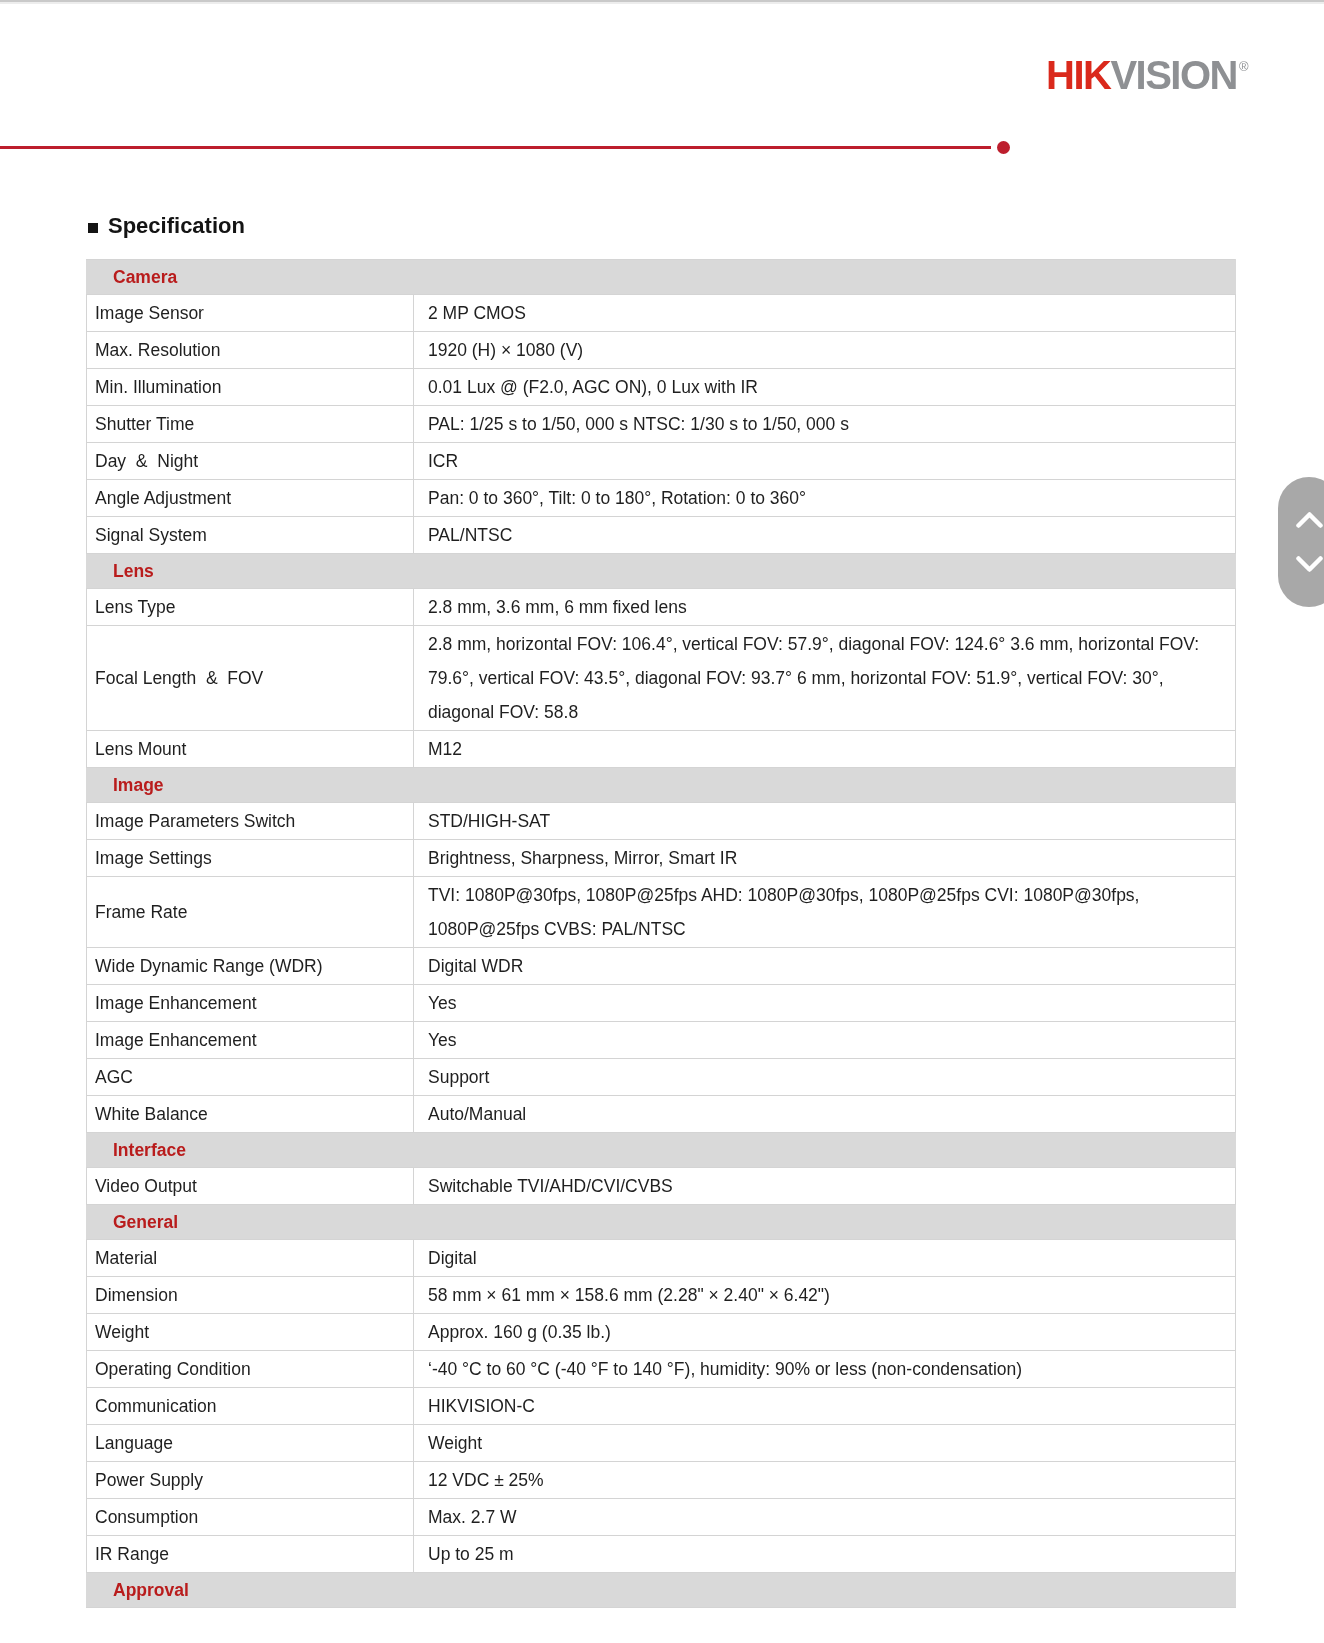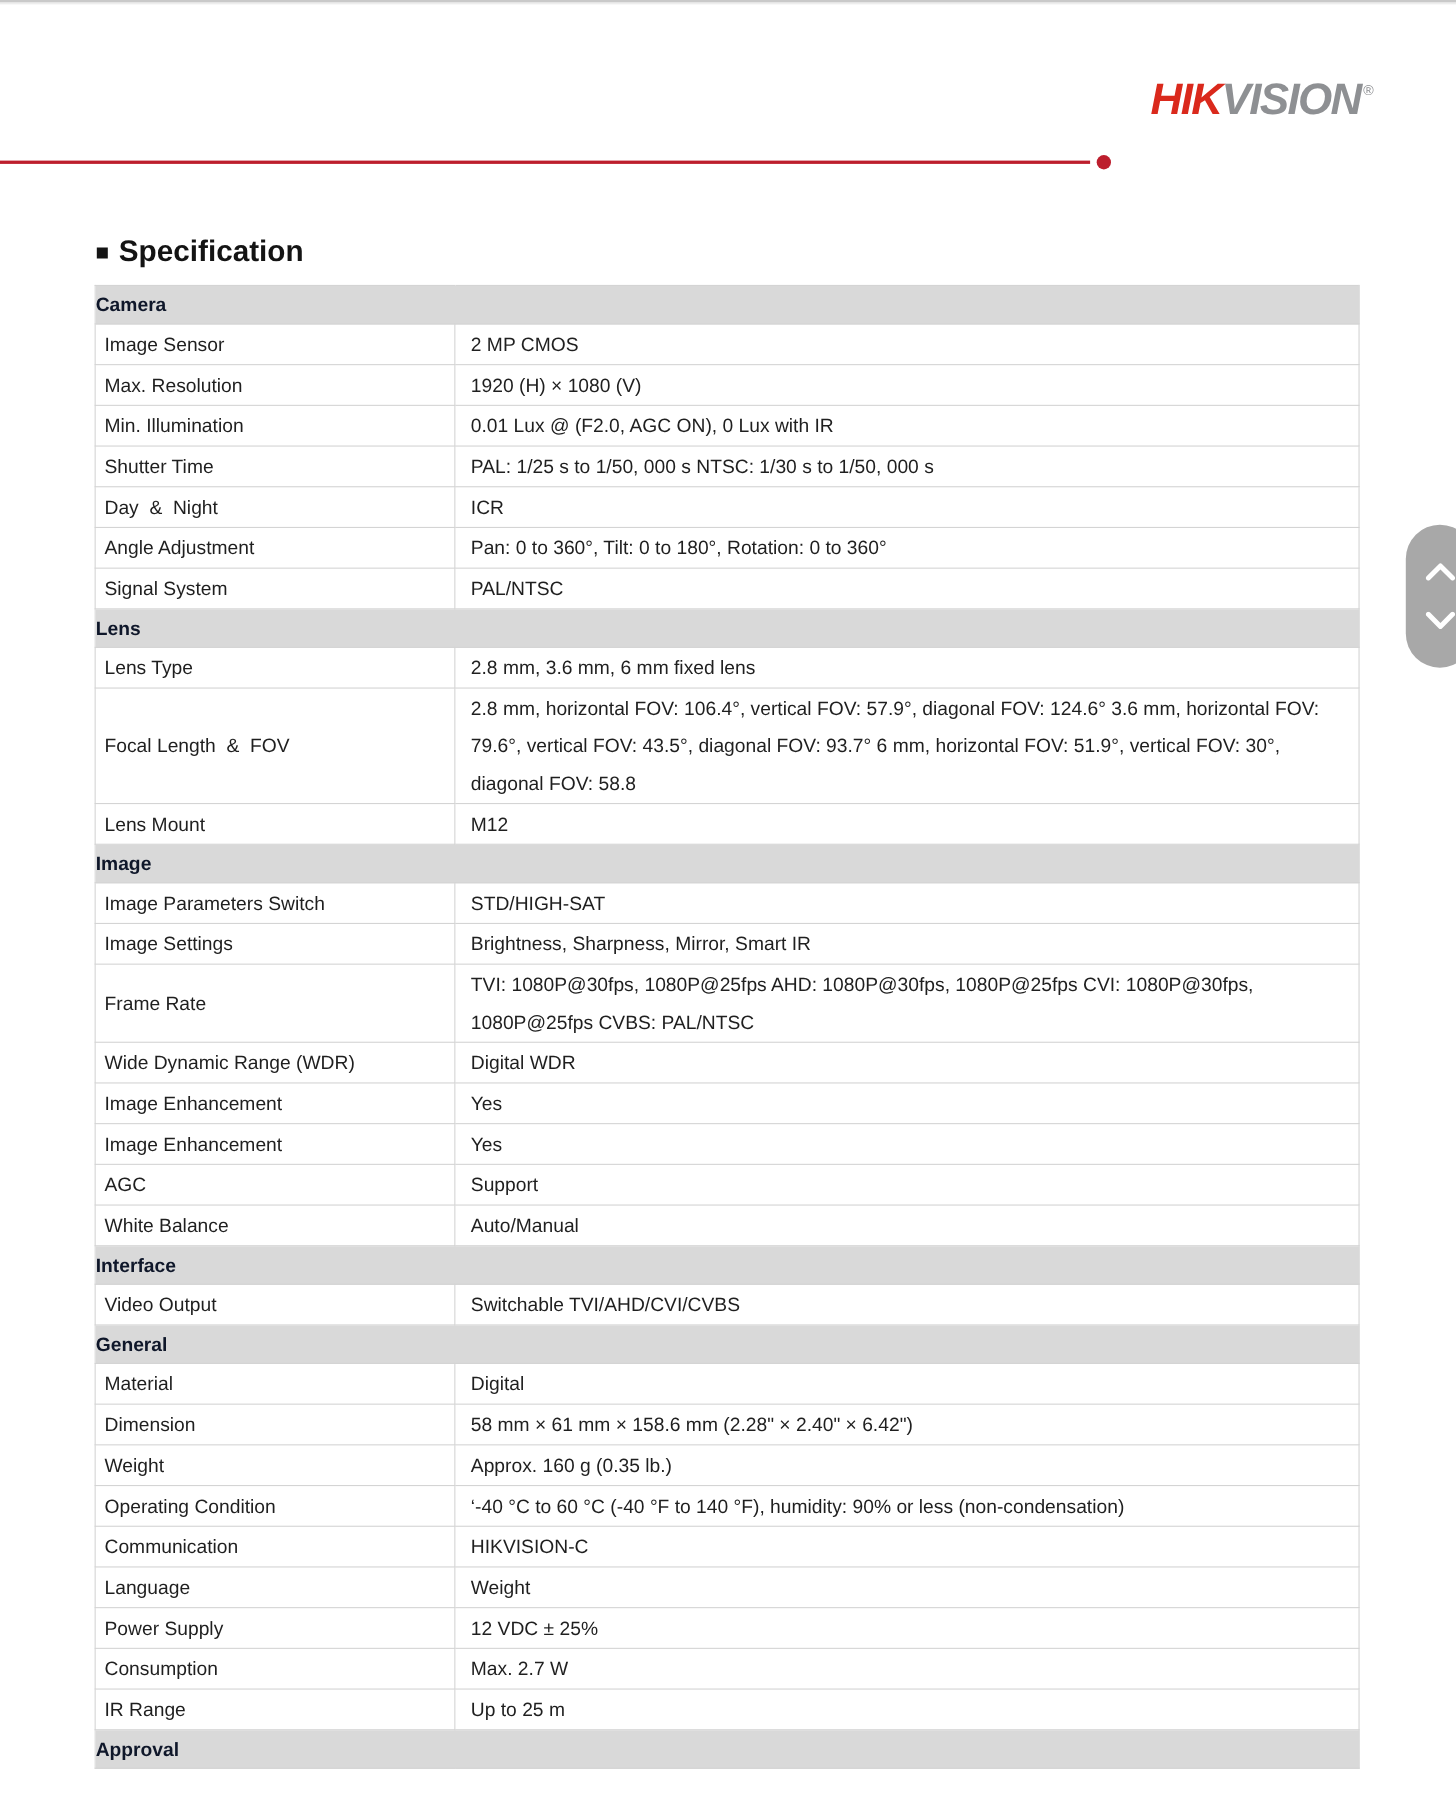--- a/index.html
+++ b/index.html
@@ -15,22 +15,22 @@
   body{
     width:1324px;height:1643px;position:relative;overflow:hidden;
     background:#ffffff;color:var(--text-dark);
     font-family:"Liberation Sans","DejaVu Sans",sans-serif;
   }
   .top-edge{
     position:absolute;top:0;left:0;width:100%;height:4px;
     background:#ededed;border-top:2px solid #c9c9c9;box-sizing:border-box;
   }
   .logo{
-    position:absolute;top:71px;left:1046px;
-    font-style:italic;font-weight:bold;font-size:40px;letter-spacing:-1.5px;
+    position:absolute;top:55px;left:1046px;
+    font-weight:bold;font-size:40px;letter-spacing:-1.5px;
     white-space:nowrap;line-height:1;
   }
   .logo .hik{color:var(--brand-red);}
   .logo .vision{color:var(--brand-gray);}
   .logo .reg{
     color:var(--brand-gray);font-size:13px;font-weight:normal;
     vertical-align:18px;letter-spacing:0;margin-left:2px;
   }
   .rule{
     position:absolute;top:146px;left:0;width:991px;height:3px;
@@ -42,41 +42,41 @@
   }
   .title-row{
     position:absolute;top:214px;left:88px;
     display:flex;align-items:center;
   }
   .title-bullet{
     width:10px;height:10px;background:#141414;margin-right:10px;margin-top:3px;
     flex:0 0 auto;
   }
   .title-text{
-    font-size:27px;font-weight:bold;color:#141414;line-height:1.1;
+    font-size:22px;font-weight:bold;color:#141414;line-height:1.1;
   }
   table.spec{
     position:absolute;top:259px;left:86px;width:1150px;
     border-collapse:collapse;table-layout:fixed;
   }
   col.c-label{width:327px;}
   table.spec td{
     border:1.5px solid var(--border-gray);
     font-size:17.5px;line-height:34px;
     padding:0 8px;vertical-align:middle;
     white-space:pre-wrap;word-wrap:break-word;
     color:var(--text-dark);
   }
   table.spec td.value{padding:1px 10px 1px 14px;}
   table.spec tr.section-row td{
     background:var(--section-bg);
-    font-weight:bold;color:#0f172a;
+    font-weight:bold;color:#b91c1c;
     border-left-color:var(--section-bg);
     border-right-color:var(--section-bg);
-    padding-left:0;
+    padding-left:26px;
   }
   .scroll-widget{
     position:absolute;top:477px;left:1278px;width:62px;height:130px;
     background:var(--scroll-gray);border-radius:31px;
     display:flex;flex-direction:column;align-items:center;justify-content:center;
     gap:28px;box-sizing:border-box;
   }
   .scroll-btn{
     background:none;border:none;padding:0;margin:0;cursor:pointer;
     width:27px;height:17px;display:block;line-height:0;

